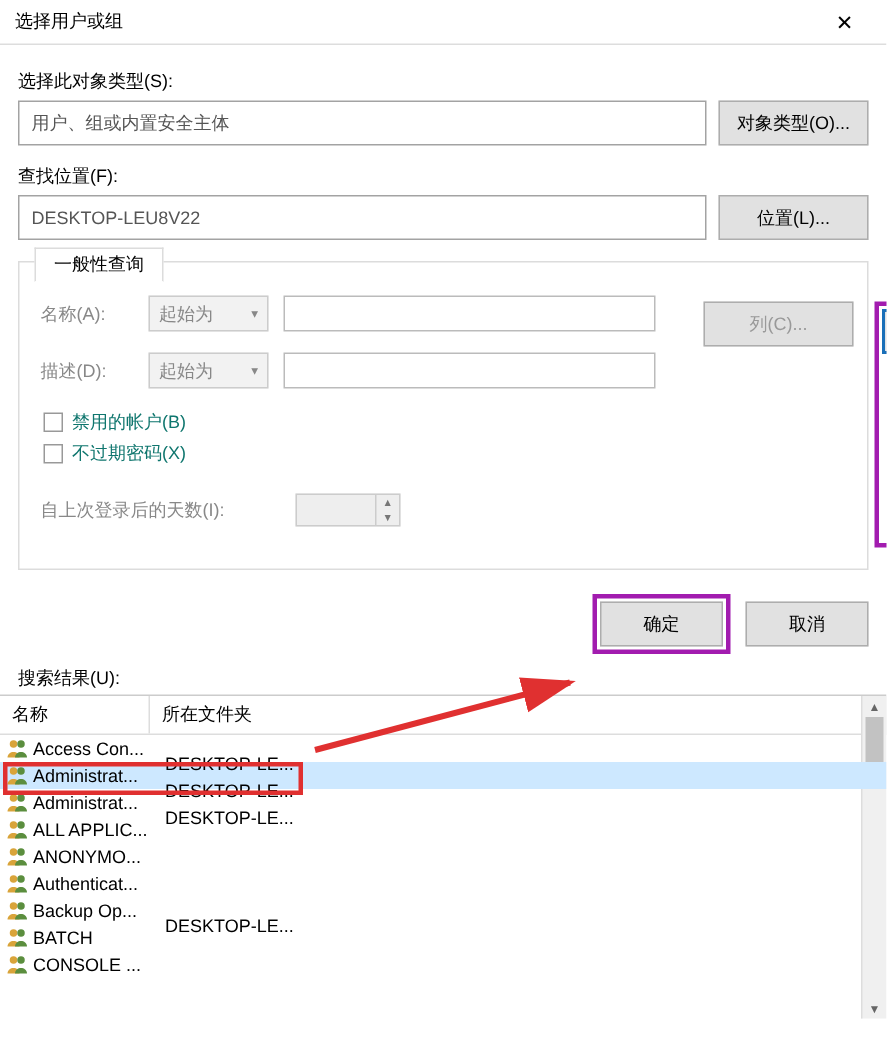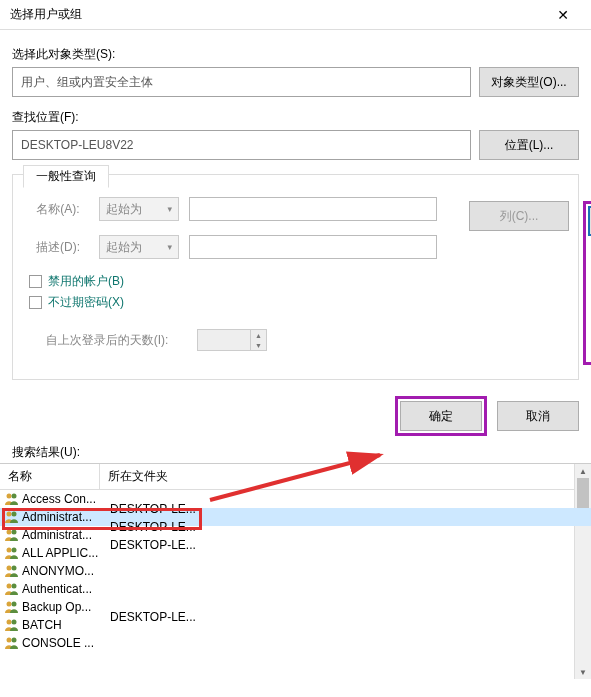--- a/index.html
+++ b/index.html
@@ -7,21 +7,21 @@
   .titlebar { display: flex; align-items: center; justify-content: space-between; height: 30px; padding: 0 8px 0 10px; border-bottom: 1px solid #ddd; }
   .titlebar .close { width: 40px; height: 28px; display: flex; align-items: center; justify-content: center; font-size: 14px; }
   .content { padding: 10px 12px 0 12px; }
   .label-row { margin: 6px 0 4px; }
   .input-row { display: flex; gap: 8px; align-items: stretch; }
   .textbox { flex: 1; border: 1px solid #a3a3a3; background: #fff; height: 30px; padding: 4px 8px; display: flex; align-items: center; color: #555; }
   .btn { border: 1px solid #adadad; background: #e1e1e1; height: 30px; min-width: 100px; display: flex; align-items: center; justify-content: center; cursor: default; }
   .btn.disabled { color: #999; }
   .fieldset { border: 1px solid #dcdcdc; margin-top: 14px; position: relative; }
   .tab { position: absolute; top: -10px; left: 10px; background: #fff; border: 1px solid #dcdcdc; border-bottom: 1px solid #fff; padding: 2px 12px; }
-  .fs-body { padding: 22px 14px 14px; display: flex; gap: 32px; text-align: center; }
+  .fs-body { padding: 22px 14px 14px; display: flex; gap: 32px; }
   .fs-left { flex: 1; }
   .fs-right { width: 95px; display: flex; flex-direction: row; gap: 14px; align-items: stretch; padding-top: 4px; }
   .form-row { display: flex; align-items: center; gap: 10px; margin-bottom: 14px; }
   .form-row .flabel { width: 62px; color: #888; }
   .combo { width: 80px; height: 24px; border: 1px solid #ccc; background: #f2f2f2; display: flex; align-items: center; justify-content: space-between; padding: 0 6px; color: #888; }
   .combo .chev { font-size: 9px; color: #888; }
   .txt { flex: 1; height: 24px; border: 1px solid #bbb; background: #fff; }
   .cb-row { display: flex; align-items: center; gap: 6px; margin: 4px 0 4px 2px; color: #0f766e; }
   .cb { width: 13px; height: 13px; border: 1px solid #999; background: #fff; }
   .spin { width: 70px; height: 22px; border: 1px solid #ccc; background: #eee; display: flex; }

